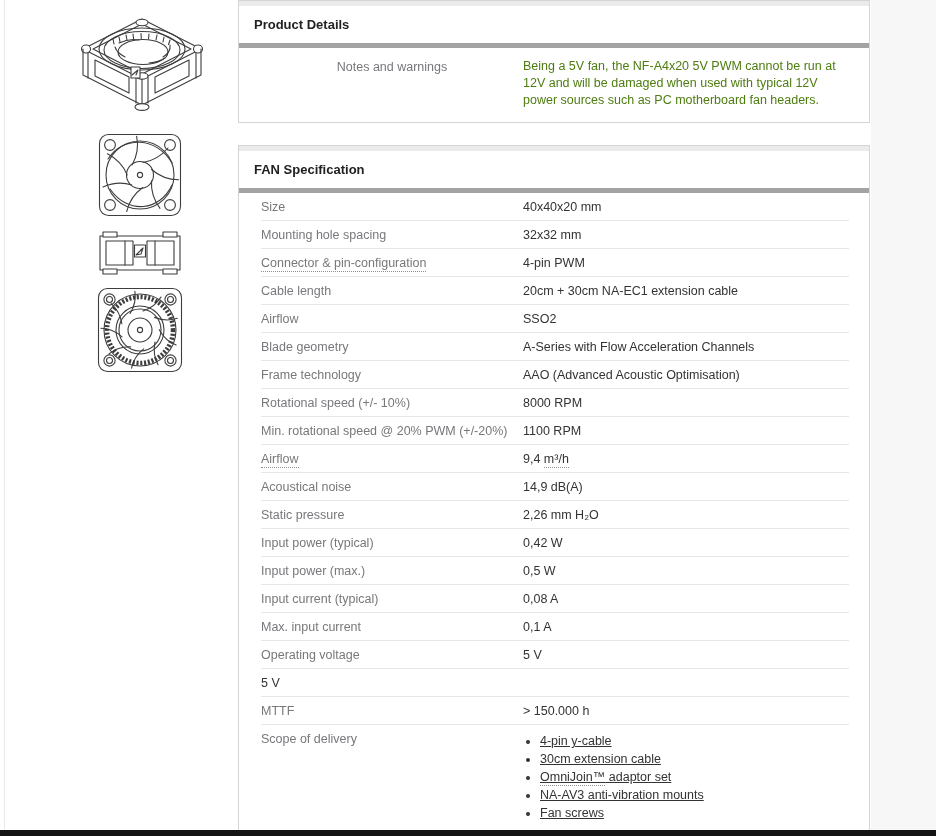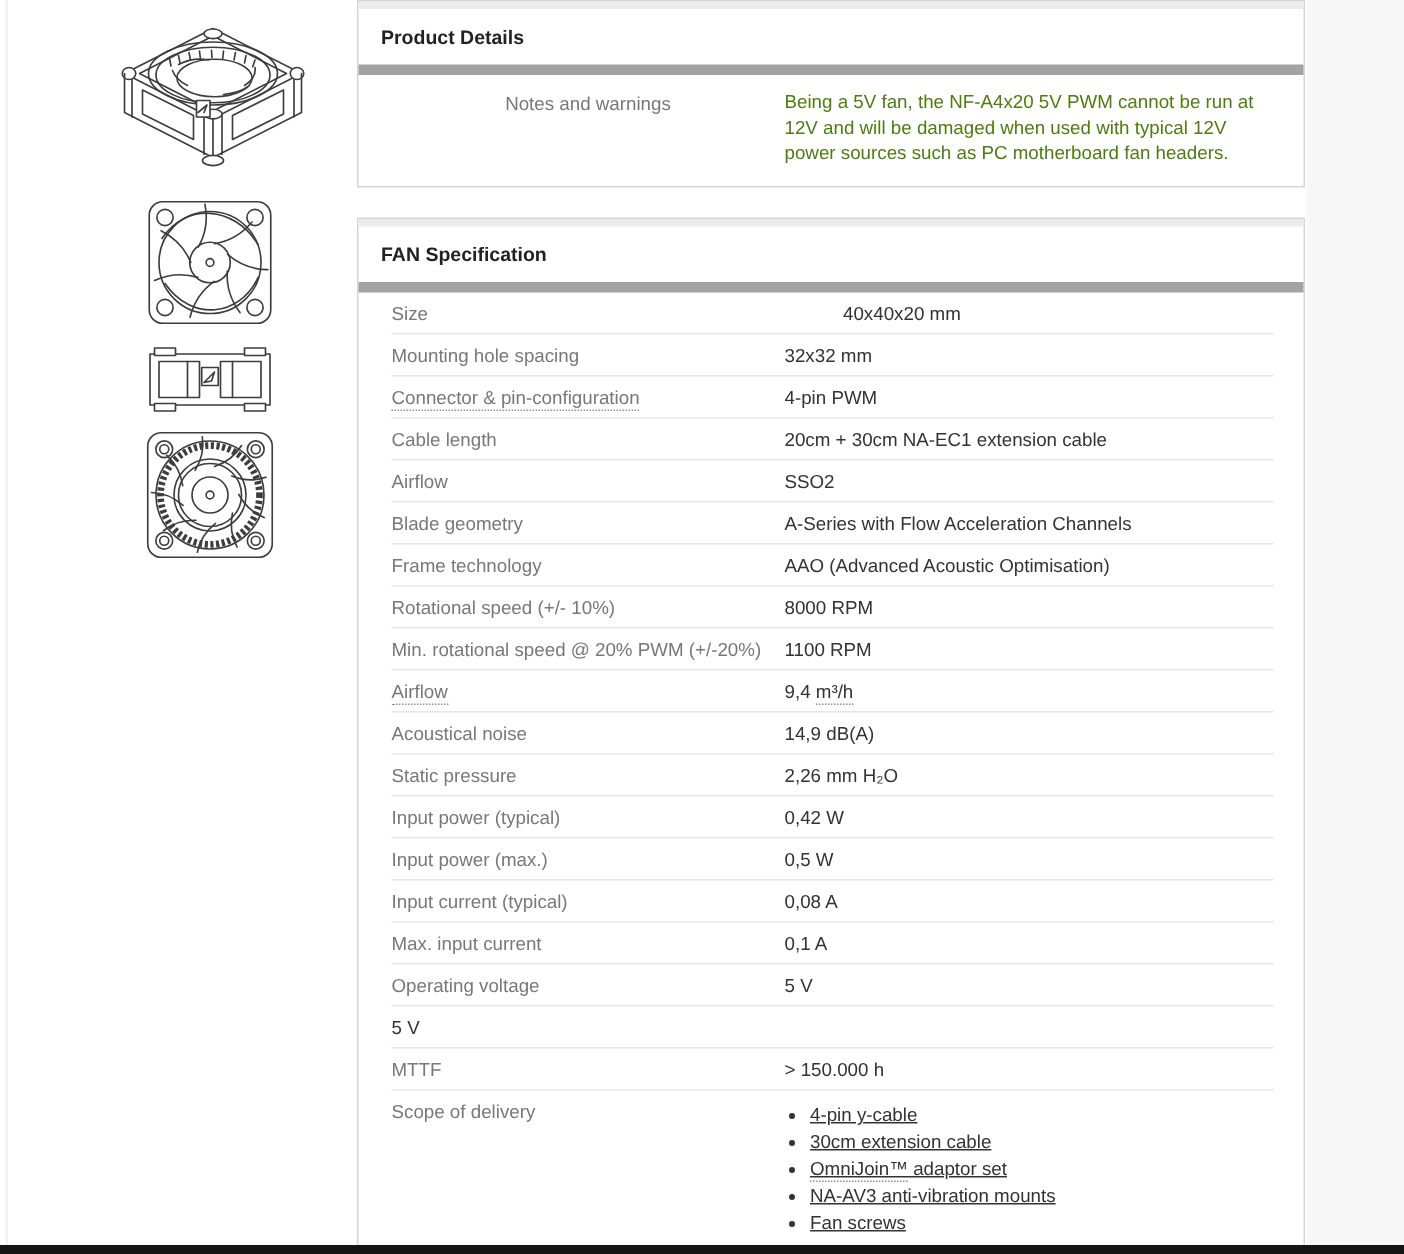--- a/index.html
+++ b/index.html
@@ -12,31 +12,31 @@
   .footer-bar { position:absolute; left:0; bottom:0; width:936px; height:6px; background:#141414; }
 
   .sidebar { position:absolute; left:0; top:0; width:236px; height:830px; }
   .thumb { position:absolute; cursor:pointer; }
   .thumb svg { display:block; }
   .ln { fill:none; stroke:#3d3d3d; stroke-width:1.1; stroke-linejoin:round; stroke-linecap:round; }
   .lnw { fill:#ffffff; stroke:#3d3d3d; stroke-width:1.1; stroke-linejoin:round; }
 
   .card { position:absolute; left:238px; width:632px; background:#ffffff; border:1px solid #d5d5d5; }
   .card-strip { height:5px; background:#ebebeb; }
-  .card-head { padding:11px 15px 10px 15px; font-size:13px; line-height:16px; font-weight:bold; color:#222222; border-bottom:7px solid #a3a3a3; }
+  .card-head { padding:11px 15px 10px 15px; font-size:13px; line-height:16px; font-weight:bold; color:#222222; border-bottom:5px solid #a3a3a3; }
 
   .pd-card { top:0; }
   .pd-body { display:flex; padding:10px 18px 13px 22px; }
   .pd-label { width:262px; flex:none; font-size:12.5px; line-height:17px; color:#78787c; padding-top:1px;text-align:center; }
   .pd-value { width:336px; font-size:12.5px; line-height:17px; color:#4d7c0f; }
 
   .spec-card { top:145px; }
   .spec-table { margin:0 20px 0 22px; }
   .spec-row { display:flex; border-top:1px solid #e6e6e6; padding:7px 0 6px 0; }
-  .spec-row:first-child { border-top:none;gap:39px; }
+  .spec-row:first-child { border-top:none; }
   .spec-label { width:262px; flex:none; font-size:12.5px; line-height:14px; color:#78787c; padding-right:12px; }
   .spec-value { flex:1; font-size:12.5px; line-height:14px; color:#333333; }
   .spec-row.tall { padding-bottom:9px; }
   .spec-value ul { margin:0 0 0 1px; padding-left:16px; }
   .spec-value li { font-size:12.5px; line-height:18px; color:#333333;text-decoration:underline; }
   .tip { border-bottom:1px dotted #8f8f8f; padding-bottom:1px; cursor:help; }
 </style>
 </head>
 <body>
 

